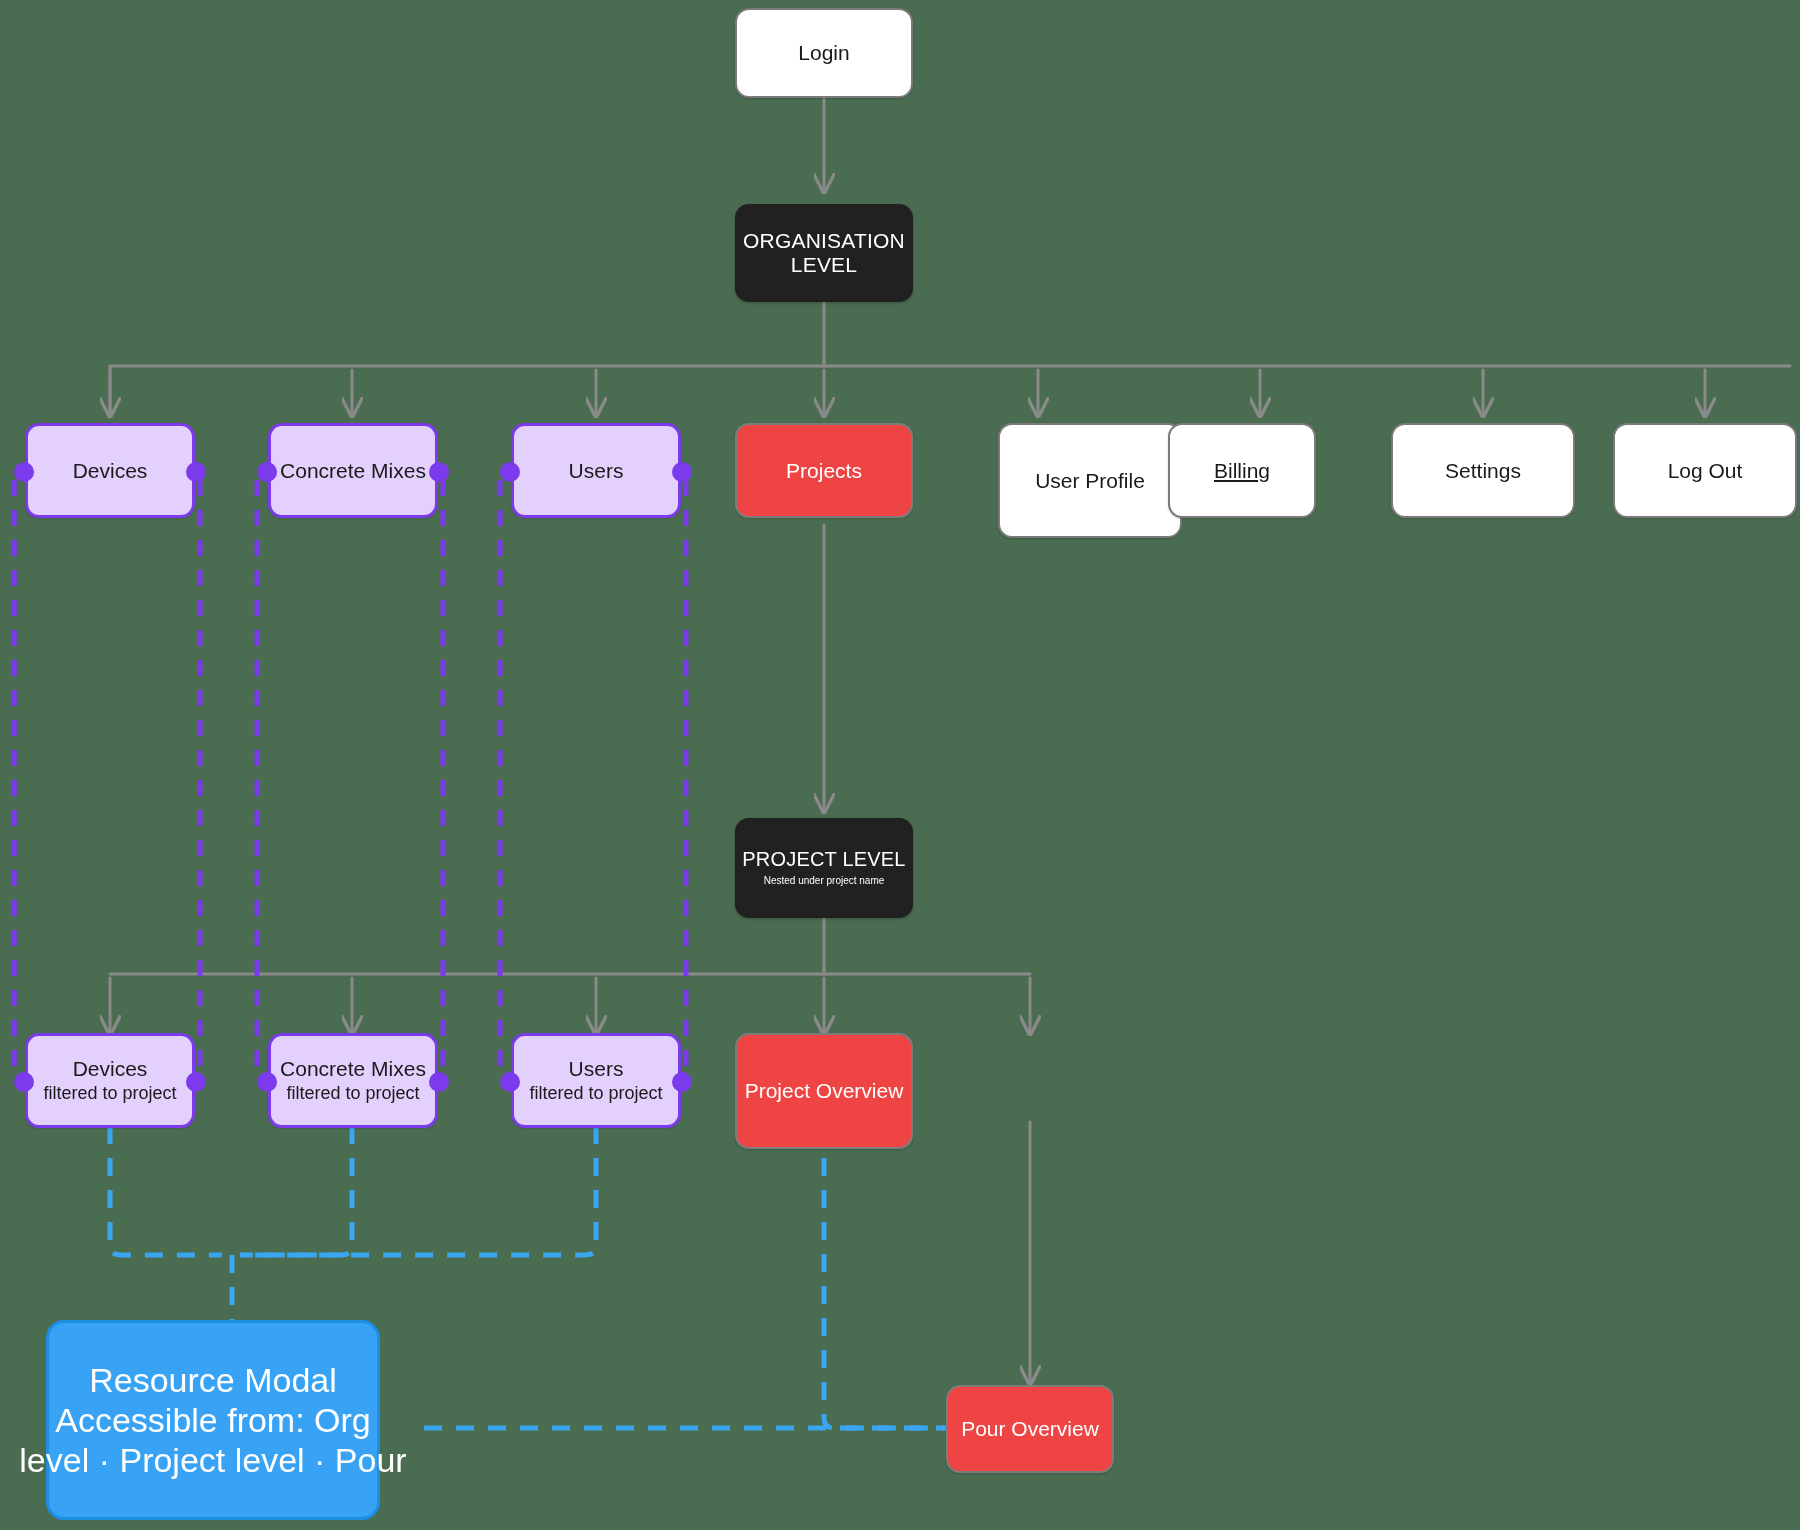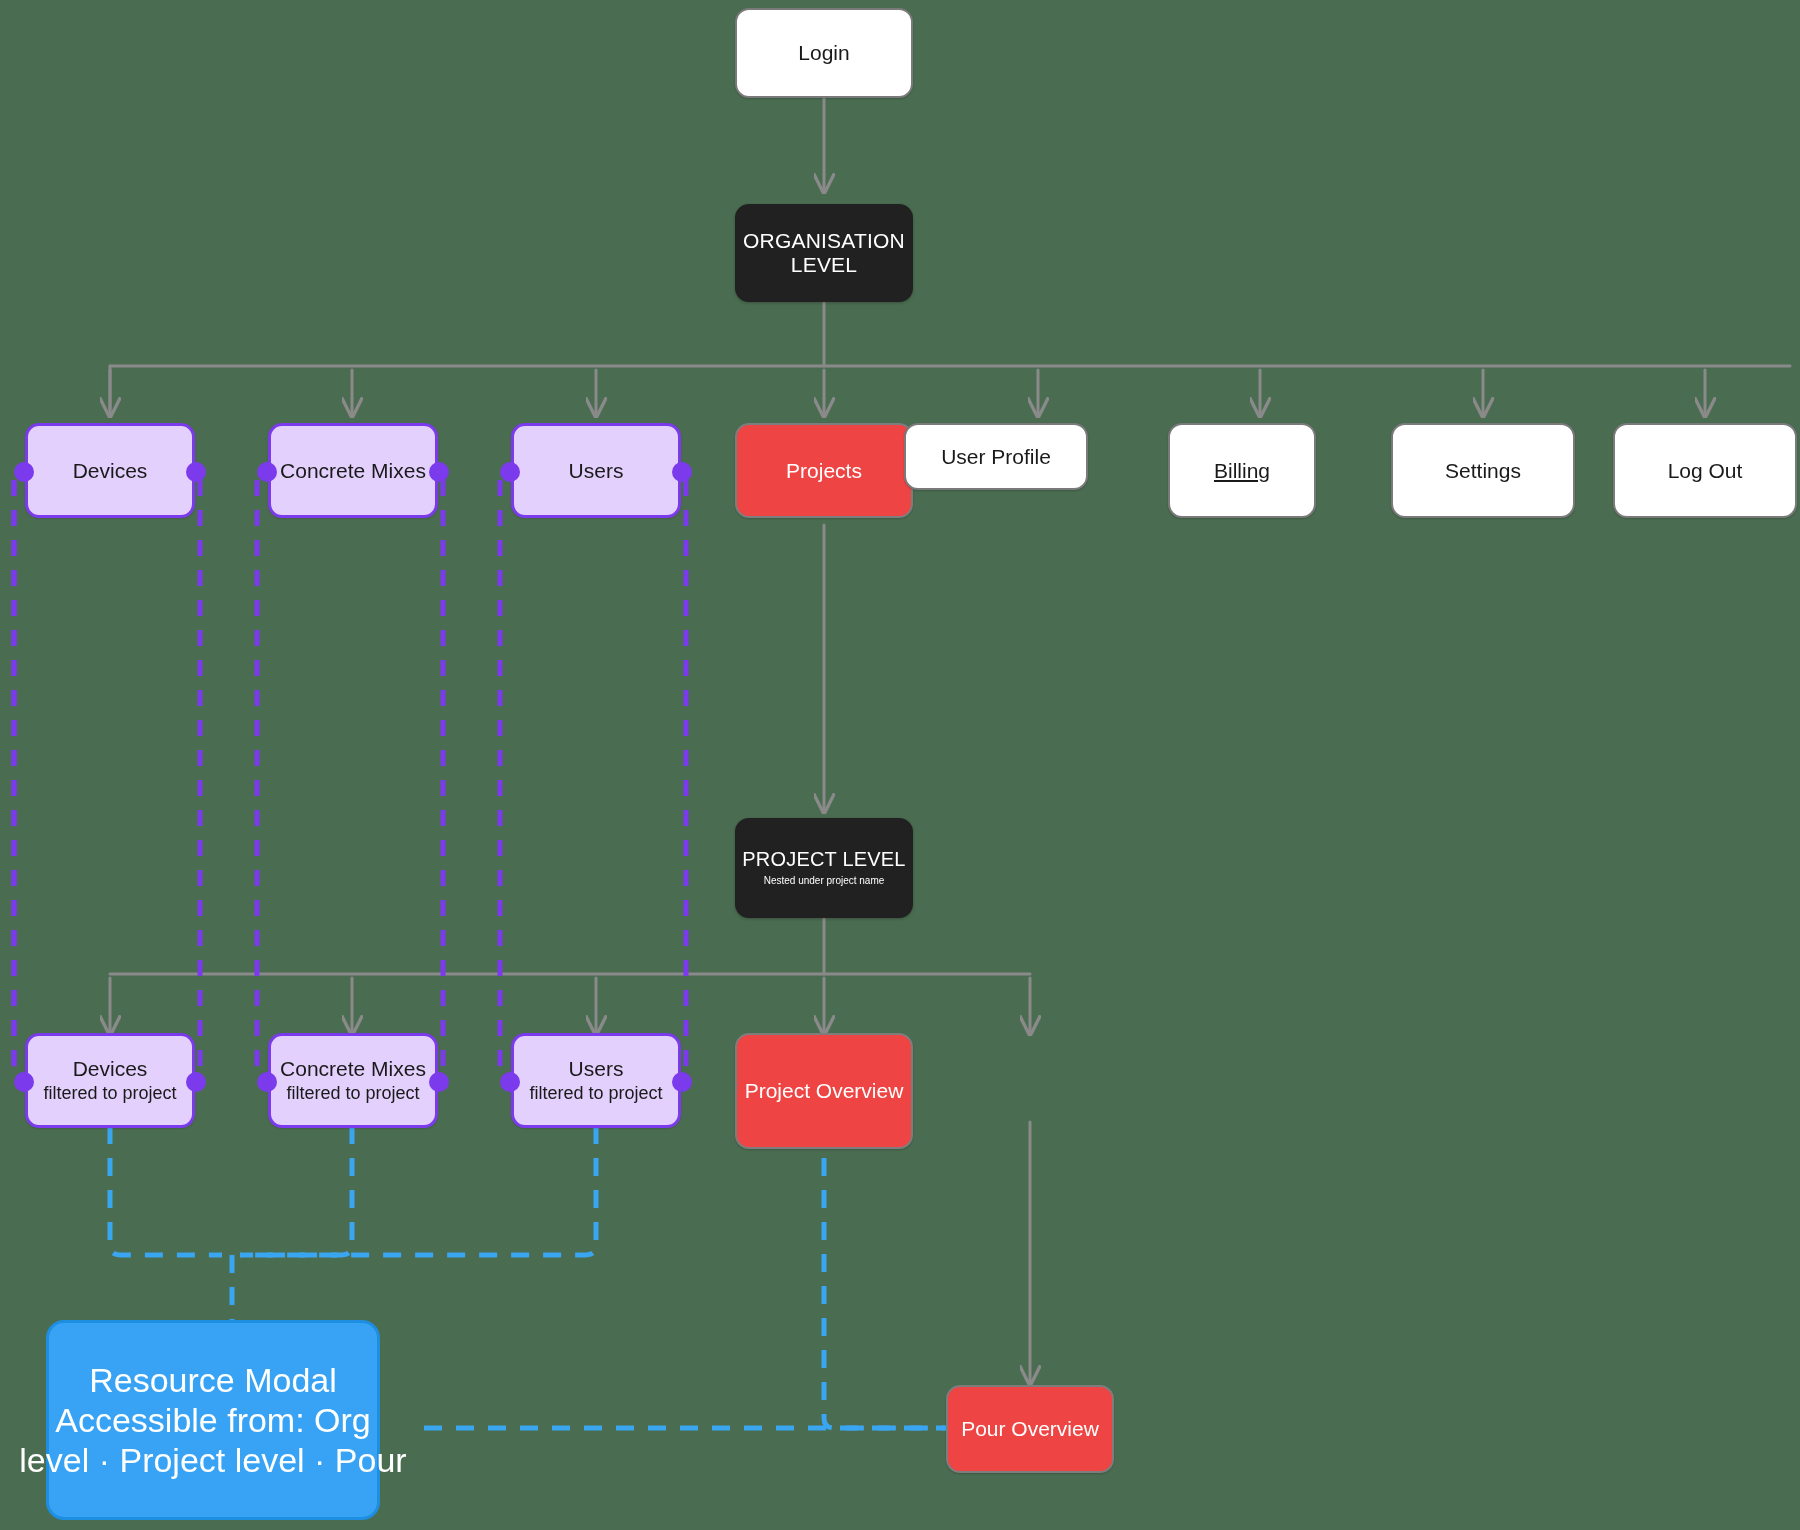--- a/index.html
+++ b/index.html
@@ -180,21 +180,21 @@
   <div class="node n-purple" style="left:511px; top:423px; width:170px; height:95px;">
     <span class="t-main">Users</span>
   </div>
   <div class="handle" style="left:500px; top:462px;"></div>
   <div class="handle" style="left:672px; top:462px;"></div>
 
   <div class="node n-grey" style="left:735px; top:423px; width:178px; height:95px;">
     <span class="t-main">Projects</span>
   </div>
 
-  <div class="node n-white" style="left:904px; top:423px; width:184px; height:67px;text-align:right;">
+  <div class="node n-white" style="left:998px; top:423px; width:184px; height:115px;text-align:right;">
     <span class="t-main">User Profile</span>
   </div>
 
   <div class="node n-white" style="left:1168px; top:423px; width:148px; height:95px;text-decoration:underline;">
     <span class="t-main">Billing</span>
   </div>
 
   <div class="node n-white" style="left:1391px; top:423px; width:184px; height:95px;">
     <span class="t-main">Settings</span>
   </div>

